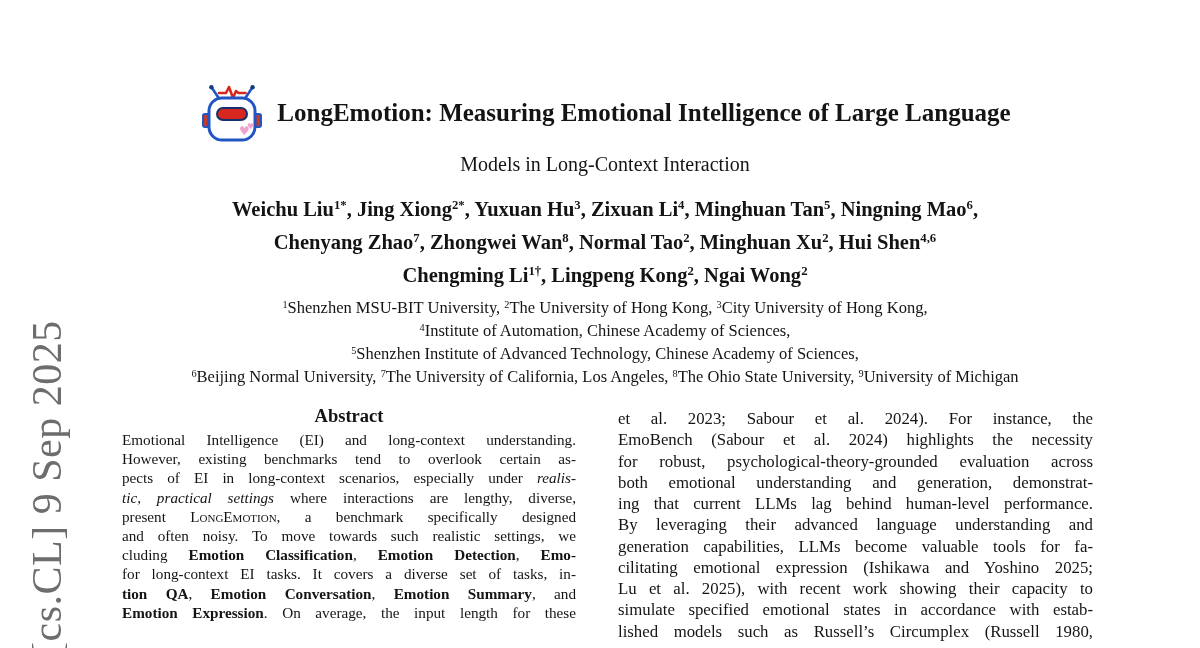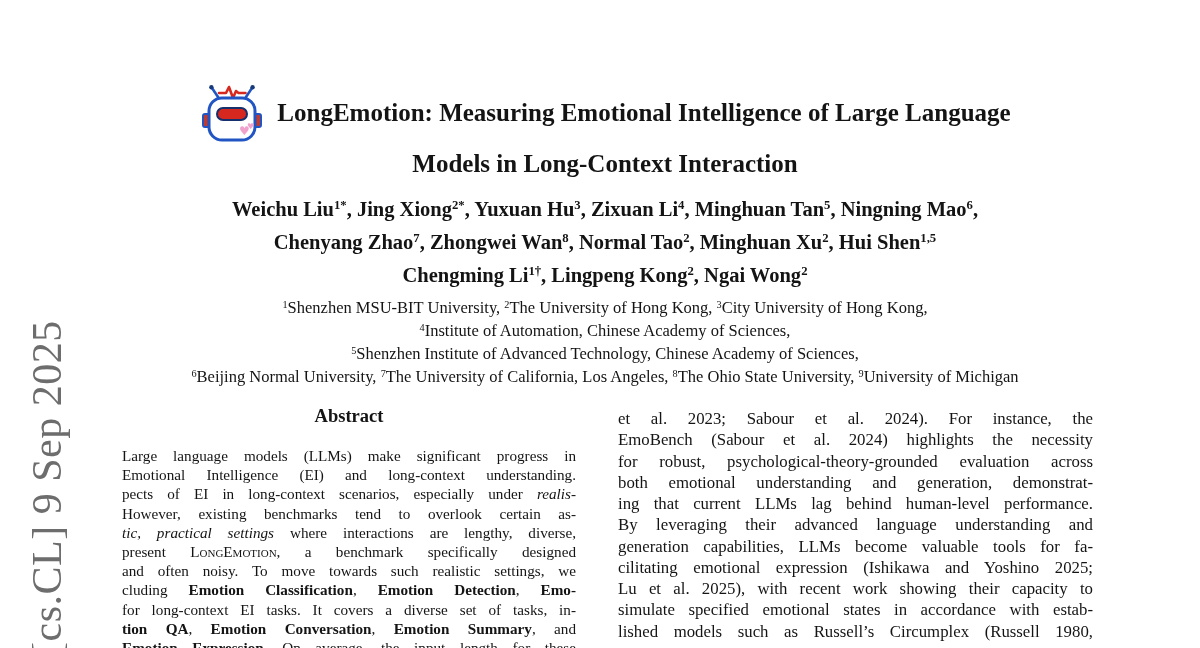--- a/index.html
+++ b/index.html
@@ -38,22 +38,22 @@
     display: flex;
     align-items: center;
     justify-content: center;
     gap: 12px;
     height: 58px;
     font-size: 25px;
     font-weight: bold;
     line-height: 40px;
   }
   .title-line2 {
-    font-size: 25px;
-    font-weight: bold;
+    font-size: 20px;
+    font-weight: normal;
     line-height: 40px;
     margin-top: 2px;
   }
   .robot-svg { width: 66px; height: 62px; flex: 0 0 auto; }
 
   .authors { margin-top: 10px; font-size: 20.5px; font-weight: bold; }
   .authors .tline { line-height: 30px; }
   .affils { margin-top: 4px; font-size: 16.5px; text-align: center; }
   .affils .tline { line-height: 21px; }
 
@@ -61,21 +61,21 @@
   .col { position: absolute; }
   .col-left  { left: 122px; top: 404px; width: 454px; }
   .col-right { left: 618px; top: 408px; width: 475px; font-size: 16.8px; }
   .col-right .tline { line-height: 21.25px; text-align: justify; text-align-last: justify; }
 
   .abs-heading {
     text-align: center;
     font-weight: bold;
     font-size: 18.5px;
     line-height: 24px;
-    margin-bottom: 18px;
+    margin-bottom: 2px;
   }
   .abs-body { font-size: 15.2px; }
   .abs-body .tline { line-height: 19.2px; text-align: justify; text-align-last: justify; }
 
   
   .s-b  { font-weight: bold; }
   .s-i  { font-style: italic; }
   .s-sc { font-variant: small-caps; font-variant-caps: small-caps; }
   .s-sup {
     font-size: 62%;
@@ -111,38 +111,37 @@
 
         <text x="40" y="53" font-size="12" fill="#f0a2cd" font-family="'DejaVu Sans', sans-serif">♥</text>
         <text x="48" y="47" font-size="8" fill="#f0a2cd" font-family="'DejaVu Sans', sans-serif">♥</text>
       </svg>
       <span>LongEmotion: Measuring Emotional Intelligence of Large Language</span>
     </div>
     <div class="title-line2">Models in Long-Context Interaction</div>
 
     <div class="authors">
         <div class="tline"><span>Weichu Liu</span><span class="s-sup">1*</span><span>, Jing Xiong</span><span class="s-sup">2*</span><span>, Yuxuan Hu</span><span class="s-sup">3</span><span>, Zixuan Li</span><span class="s-sup">4</span><span>, Minghuan Tan</span><span class="s-sup">5</span><span>, Ningning Mao</span><span class="s-sup">6</span><span>,</span></div>
-        <div class="tline"><span>Chenyang Zhao</span><span class="s-sup">7</span><span>, Zhongwei Wan</span><span class="s-sup">8</span><span>, Normal Tao</span><span class="s-sup">2</span><span>, Minghuan Xu</span><span class="s-sup">2</span><span>, Hui Shen</span><span class="s-sup">1,5</span></div>
+        <div class="tline"><span>Chenyang Zhao</span><span class="s-sup">7</span><span>, Zhongwei Wan</span><span class="s-sup">8</span><span>, Normal Tao</span><span class="s-sup">2</span><span>, Minghuan Xu</span><span class="s-sup">2</span><span>, Hui Shen</span><span class="s-sup">4,6</span></div>
         <div class="tline"><span>Chengming Li</span><span class="s-sup">1†</span><span>, Lingpeng Kong</span><span class="s-sup">2</span><span>, Ngai Wong</span><span class="s-sup">2</span></div>
       </div>
     <div class="affils">
         <div class="tline"><span class="s-sup">1</span><span>Shenzhen MSU-BIT University, </span><span class="s-sup">2</span><span>The University of Hong Kong, </span><span class="s-sup">3</span><span>City University of Hong Kong,</span></div>
         <div class="tline"><span class="s-sup">4</span><span>Institute of Automation, Chinese Academy of Sciences,</span></div>
         <div class="tline"><span class="s-sup">5</span><span>Shenzhen Institute of Advanced Technology, Chinese Academy of Sciences,</span></div>
         <div class="tline"><span class="s-sup">6</span><span>Beijing Normal University, </span><span class="s-sup">7</span><span>The University of California, Los Angeles, </span><span class="s-sup">8</span><span>The Ohio State University, </span><span class="s-sup">9</span><span>University of Michigan</span></div>
       </div>
   </div>
 
   <div class="col col-left">
     <div class="abs-heading">Abstract</div>
     <div class="abs-body">
-        <div class="tline"><span>Large language models (LLMs) make significant progress in</span></div>
         <div class="tline"><span>Emotional Intelligence (EI) and long-context understanding.</span></div>
+        <div class="tline"><span>However, existing benchmarks tend to overlook certain as-</span></div>
         <div class="tline"><span>pects of EI in long-context scenarios, especially under </span><span class="s-i">realis-</span></div>
-        <div class="tline"><span>However, existing benchmarks tend to overlook certain as-</span></div>
         <div class="tline"><span class="s-i">tic, practical settings</span><span> where interactions are lengthy, diverse,</span></div>
         <div class="tline"><span>present </span><span class="s-sc">LongEmotion</span><span>, a benchmark specifically designed</span></div>
         <div class="tline"><span>and often noisy. To move towards such realistic settings, we</span></div>
         <div class="tline"><span>cluding </span><span class="s-b">Emotion Classification</span><span>, </span><span class="s-b">Emotion Detection</span><span>, </span><span class="s-b">Emo-</span></div>
         <div class="tline"><span>for long-context EI tasks. It covers a diverse set of tasks, in-</span></div>
         <div class="tline"><span class="s-b">tion QA</span><span>, </span><span class="s-b">Emotion Conversation</span><span>, </span><span class="s-b">Emotion Summary</span><span>, and</span></div>
         <div class="tline"><span class="s-b">Emotion Expression</span><span>. On average, the input length for these</span></div>
       </div>
   </div>
 

